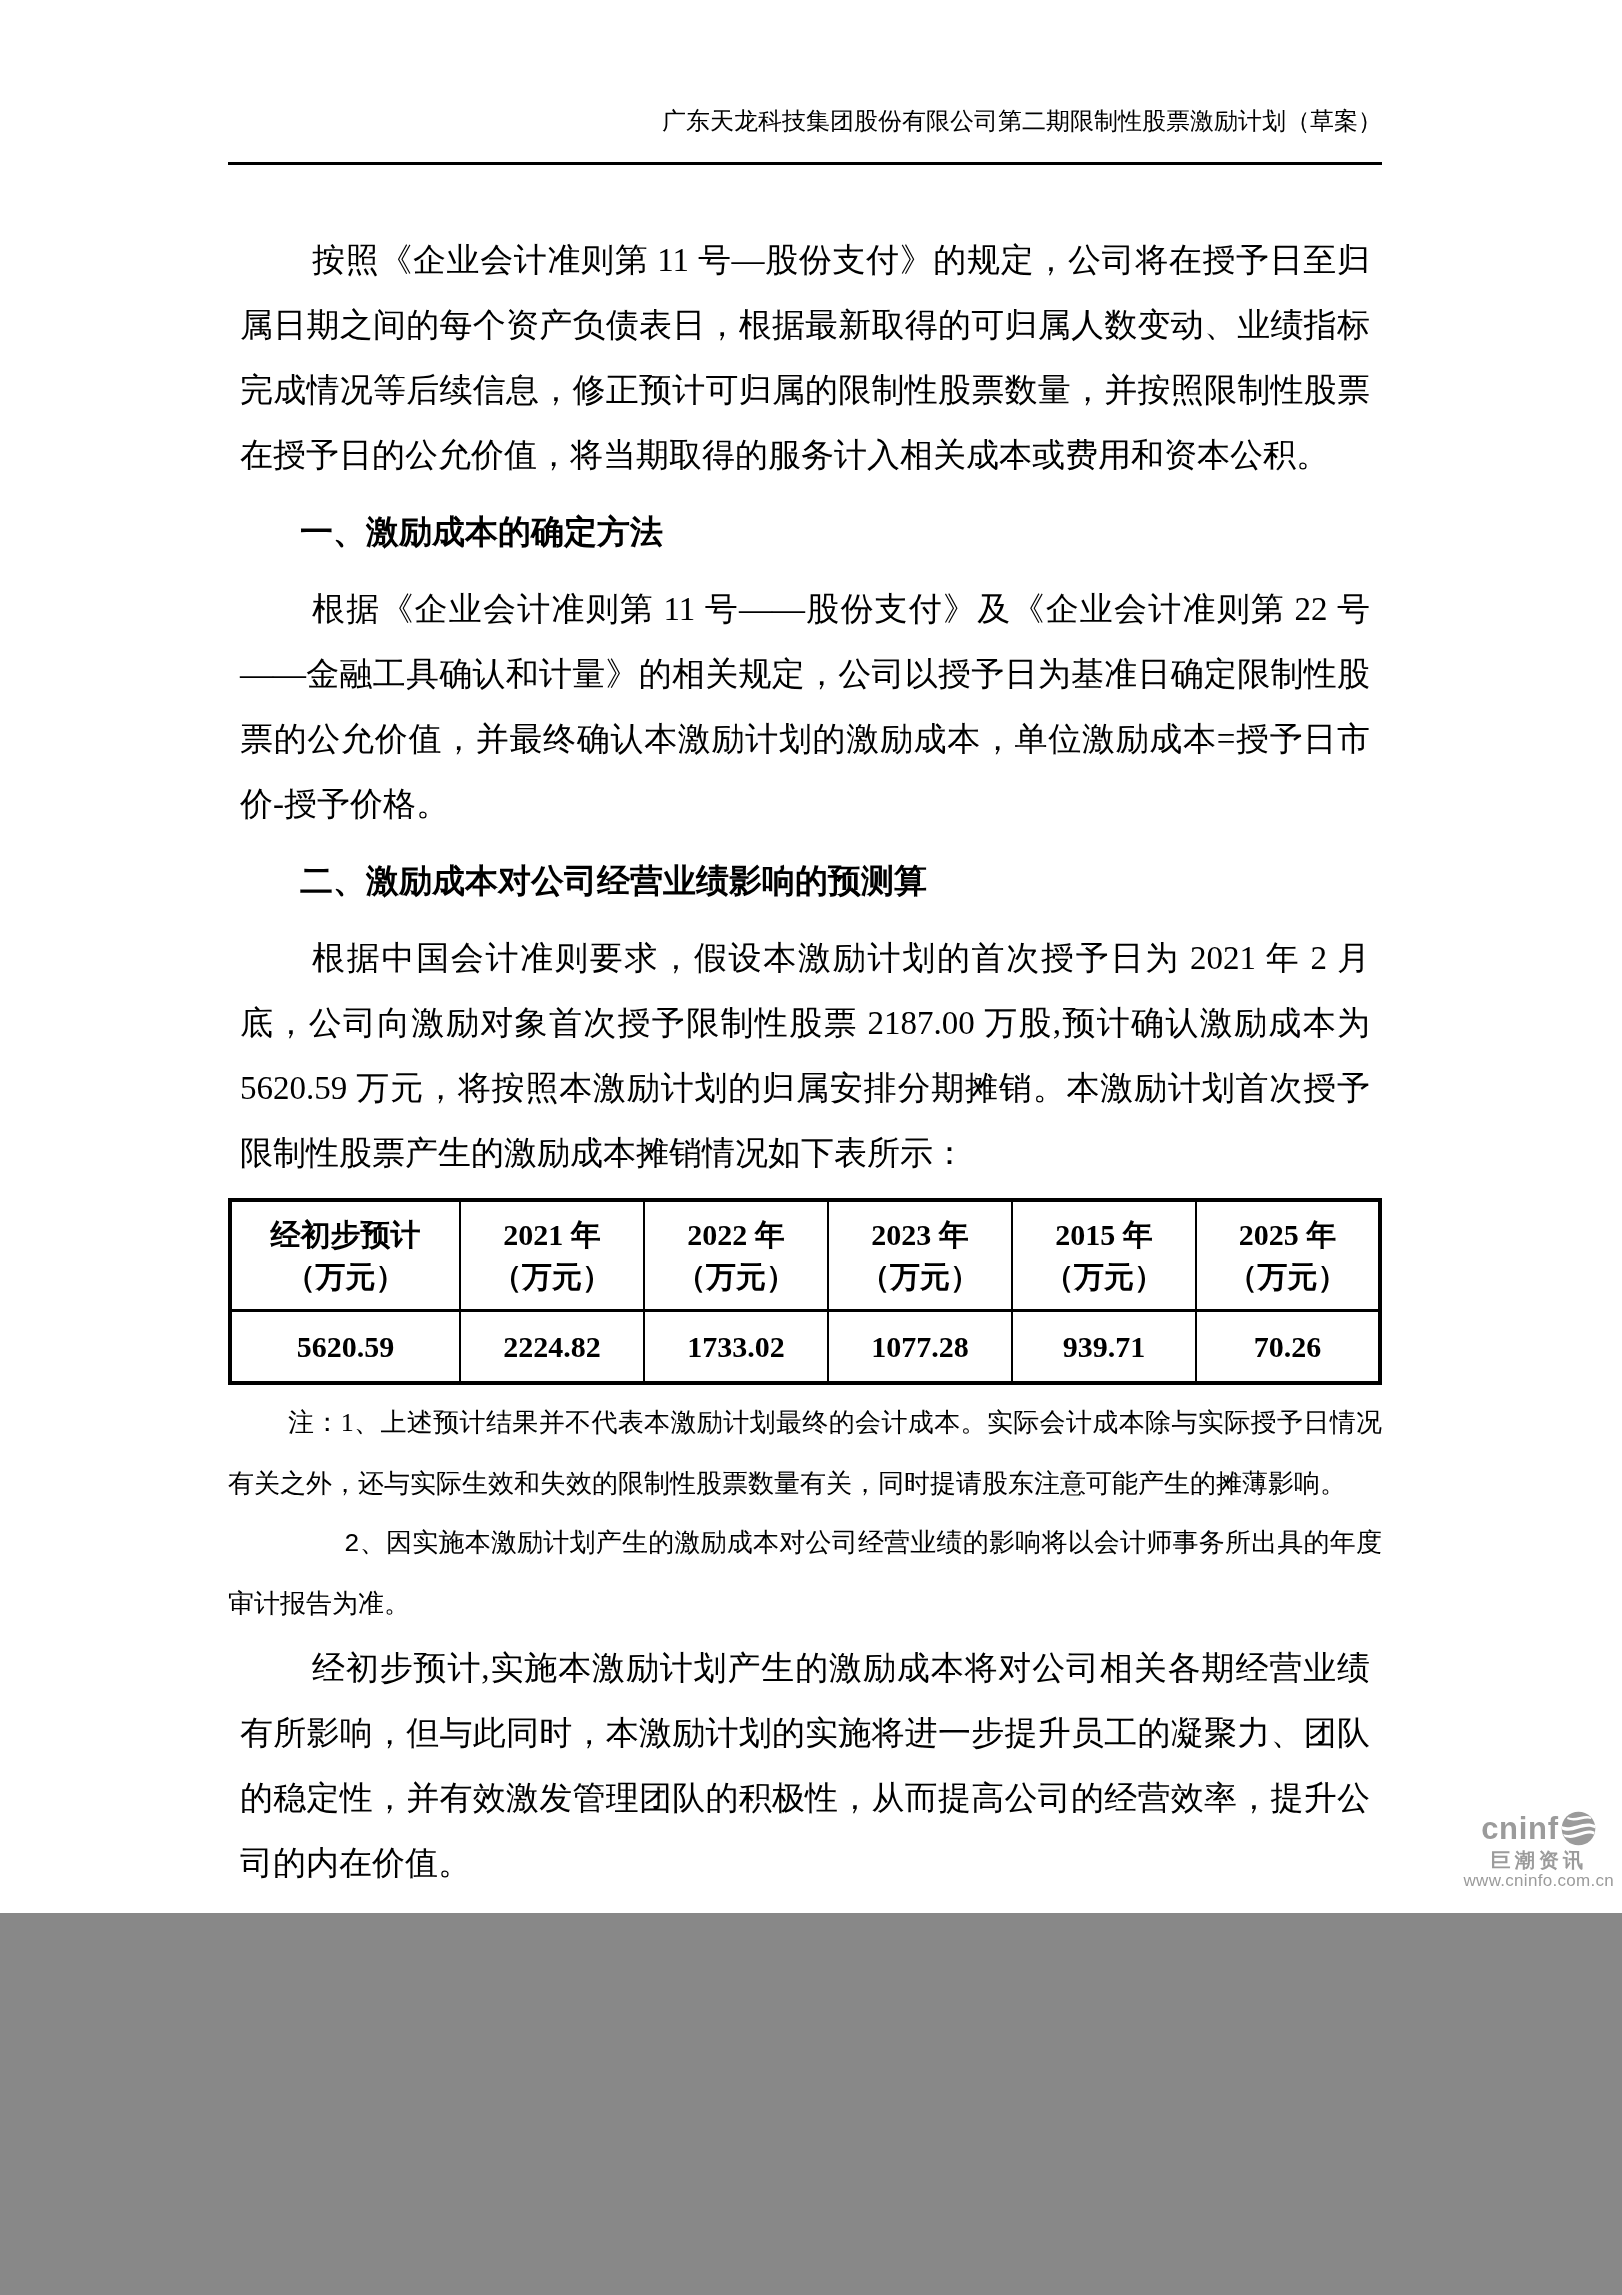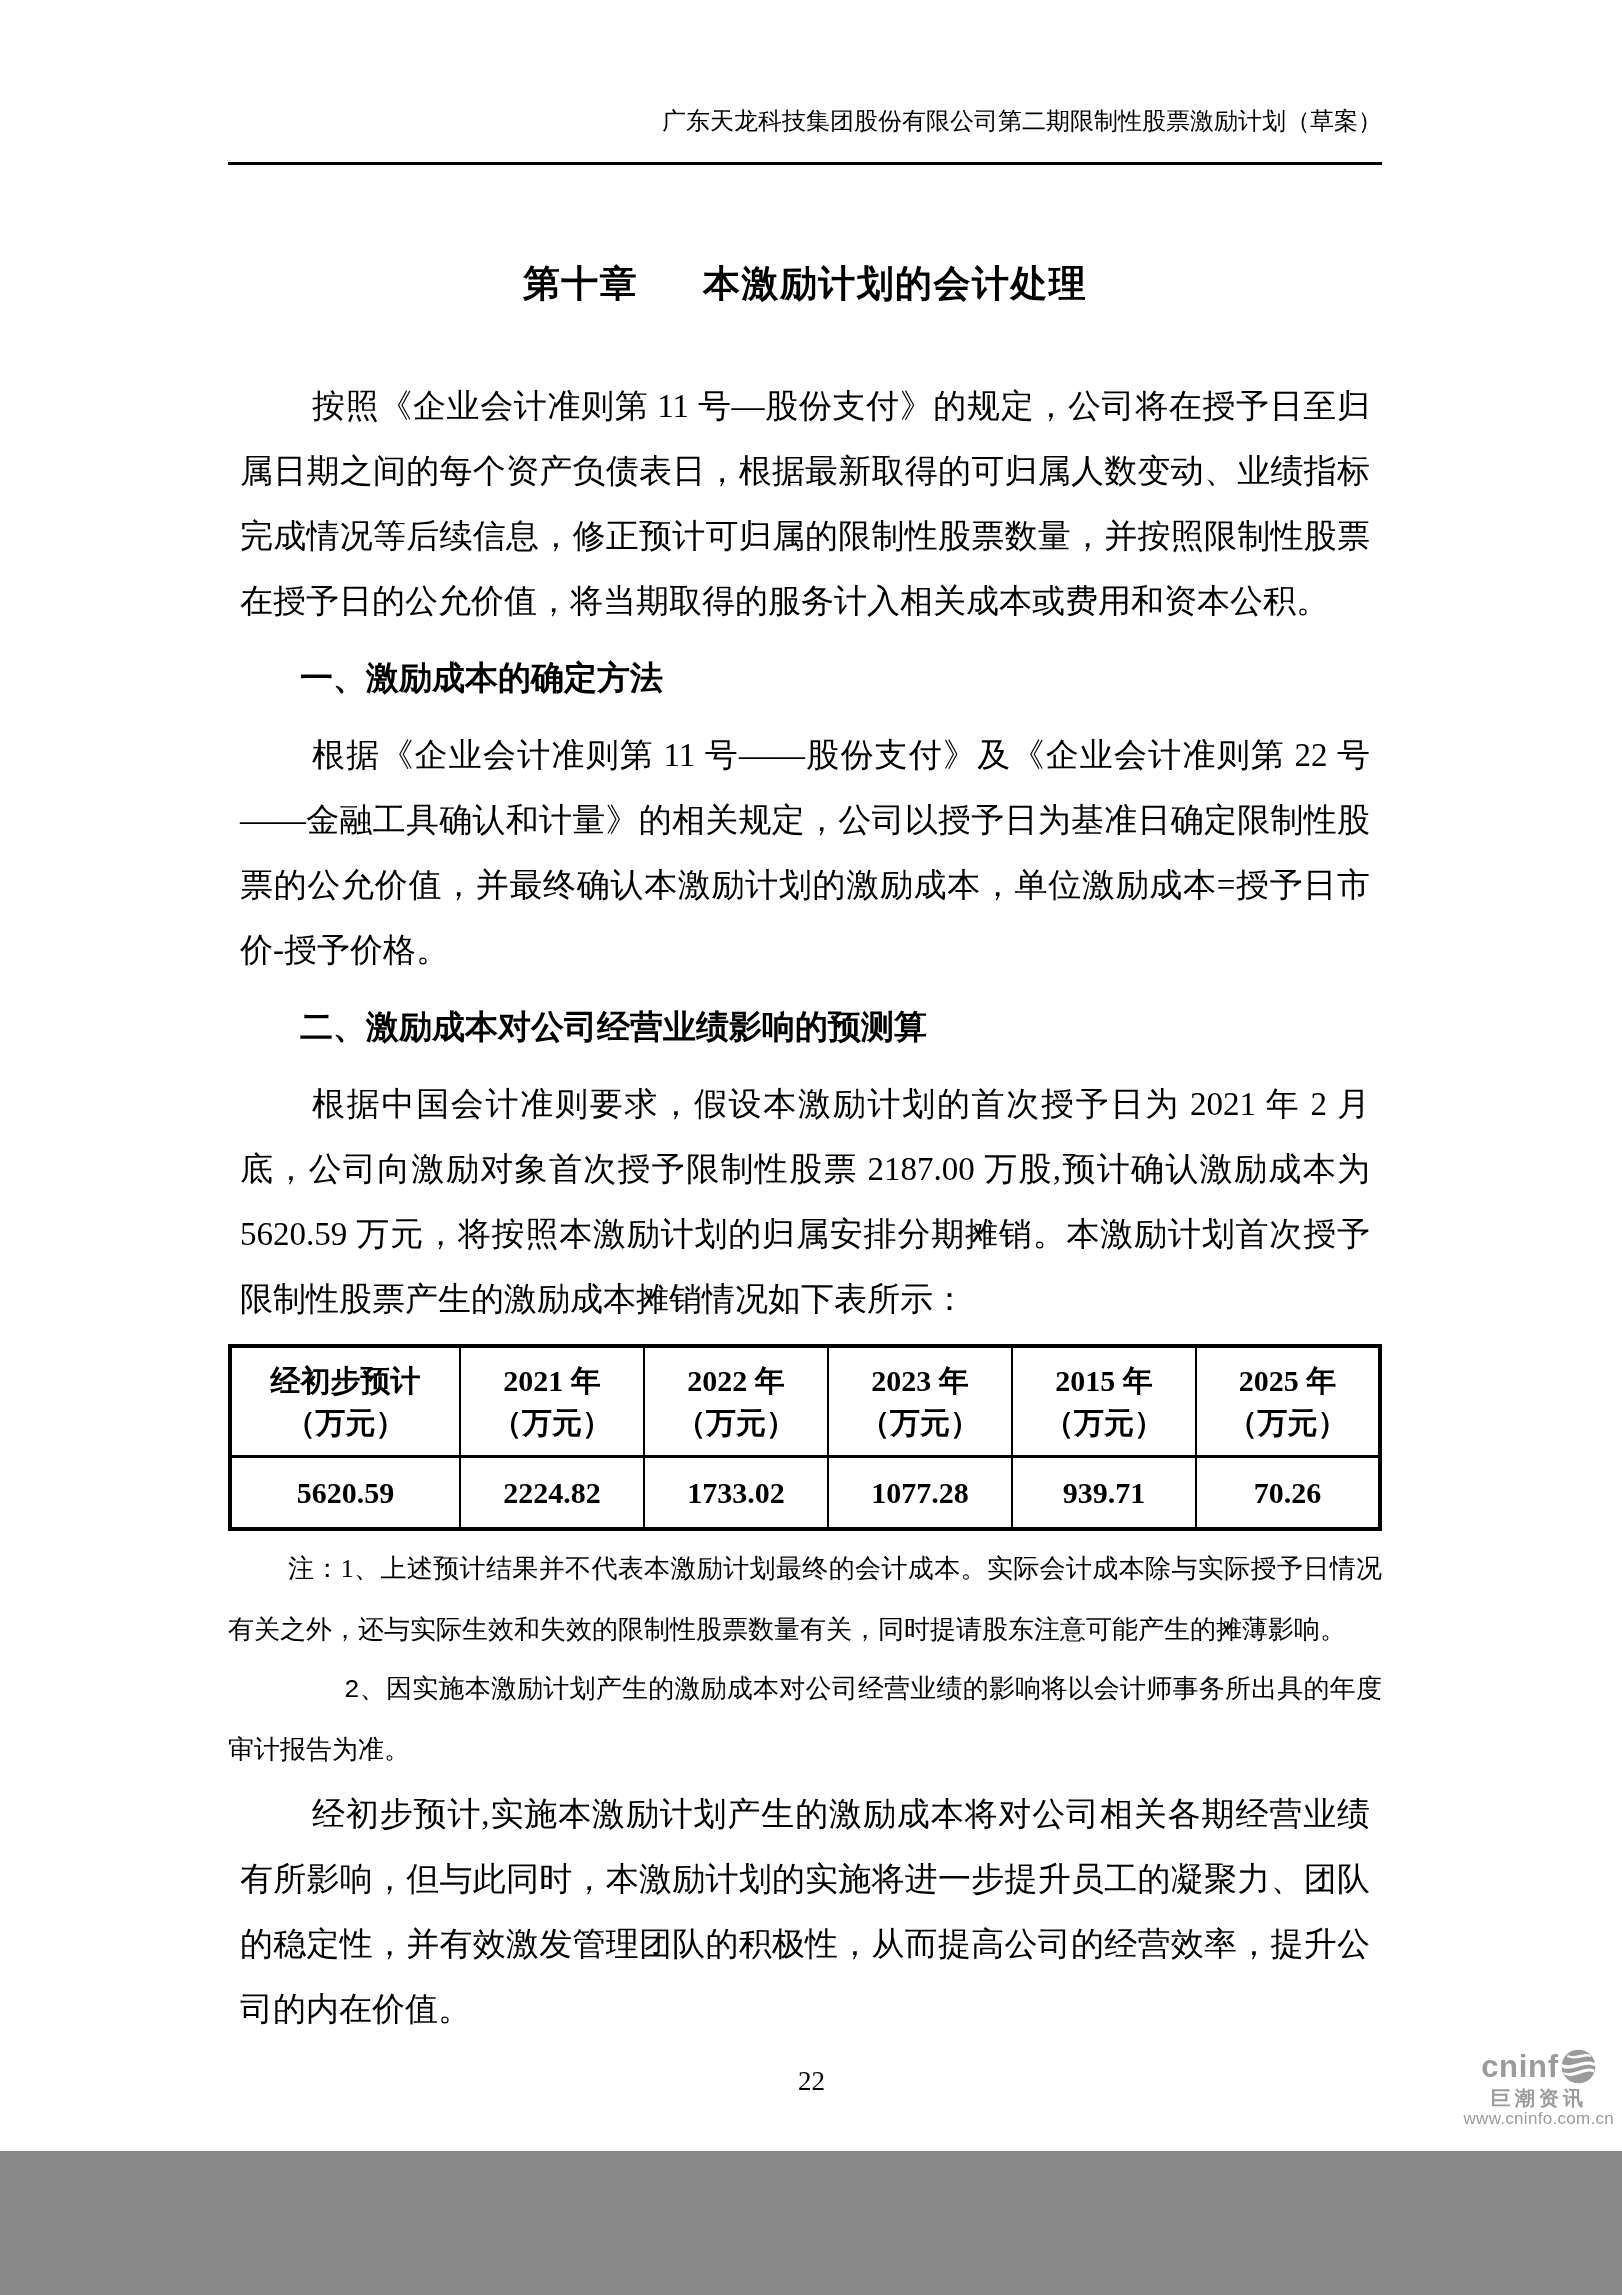--- a/index.html
+++ b/index.html
@@ -1,18 +1,18 @@
 <!DOCTYPE html>
 <html style="font-size:11px"><head>
 <meta charset="utf-8">
 <style>
   html,body{margin:0;padding:0;background:#888;}
   .page{
     position:relative;
-    width:1623px;height:2151px;
+    width:1623px;height:1913px;
     background:#ffffff;
     font-family:"Liberation Serif","DejaVu Serif",serif;
     color:#000;
     overflow:hidden;
   }
   .content{
     position:absolute;
     left:228px;top:0;width:1154px;
   }
   .doc-header{
@@ -107,23 +107,20 @@
 </head>
 <body>
 
 <div class="page">
   <div class="content">
 
     <div class="doc-header">
       <span>广东天龙科技集团股份有限公司第二期限制性股票激励计划（草案）</span>
     </div>
 
-    <div class="chapter-title">
-      <span>第十章</span><span class="gap"></span><span>本激励计划的会计处理</span>
-    </div>
 
     <p class="body-para para-intro">按照《企业会计准则第 11 号—股份支付》的规定，公司将在授予日至归属日期之间的每个资产负债表日，根据最新取得的可归属人数变动、业绩指标完成情况等后续信息，修正预计可归属的限制性股票数量，并按照限制性股票在授予日的公允价值，将当期取得的服务计入相关成本或费用和资本公积。</p>
 
     <div class="sec-heading">一、激励成本的确定方法</div>
     <p class="body-para">根据《企业会计准则第 11 号——股份支付》及《企业会计准则第 22 号——金融工具确认和计量》的相关规定，公司以授予日为基准日确定限制性股票的公允价值，并最终确认本激励计划的激励成本，单位激励成本=授予日市价-授予价格。</p>
 
     <div class="sec-heading">二、激励成本对公司经营业绩影响的预测算</div>
     <p class="body-para">根据中国会计准则要求，假设本激励计划的首次授予日为 2021 年 2 月底，公司向激励对象首次授予限制性股票 2187.00 万股,预计确认激励成本为 5620.59 万元，将按照本激励计划的归属安排分期摊销。本激励计划首次授予限制性股票产生的激励成本摊销情况如下表所示：</p>
 
     <table class="amort">

